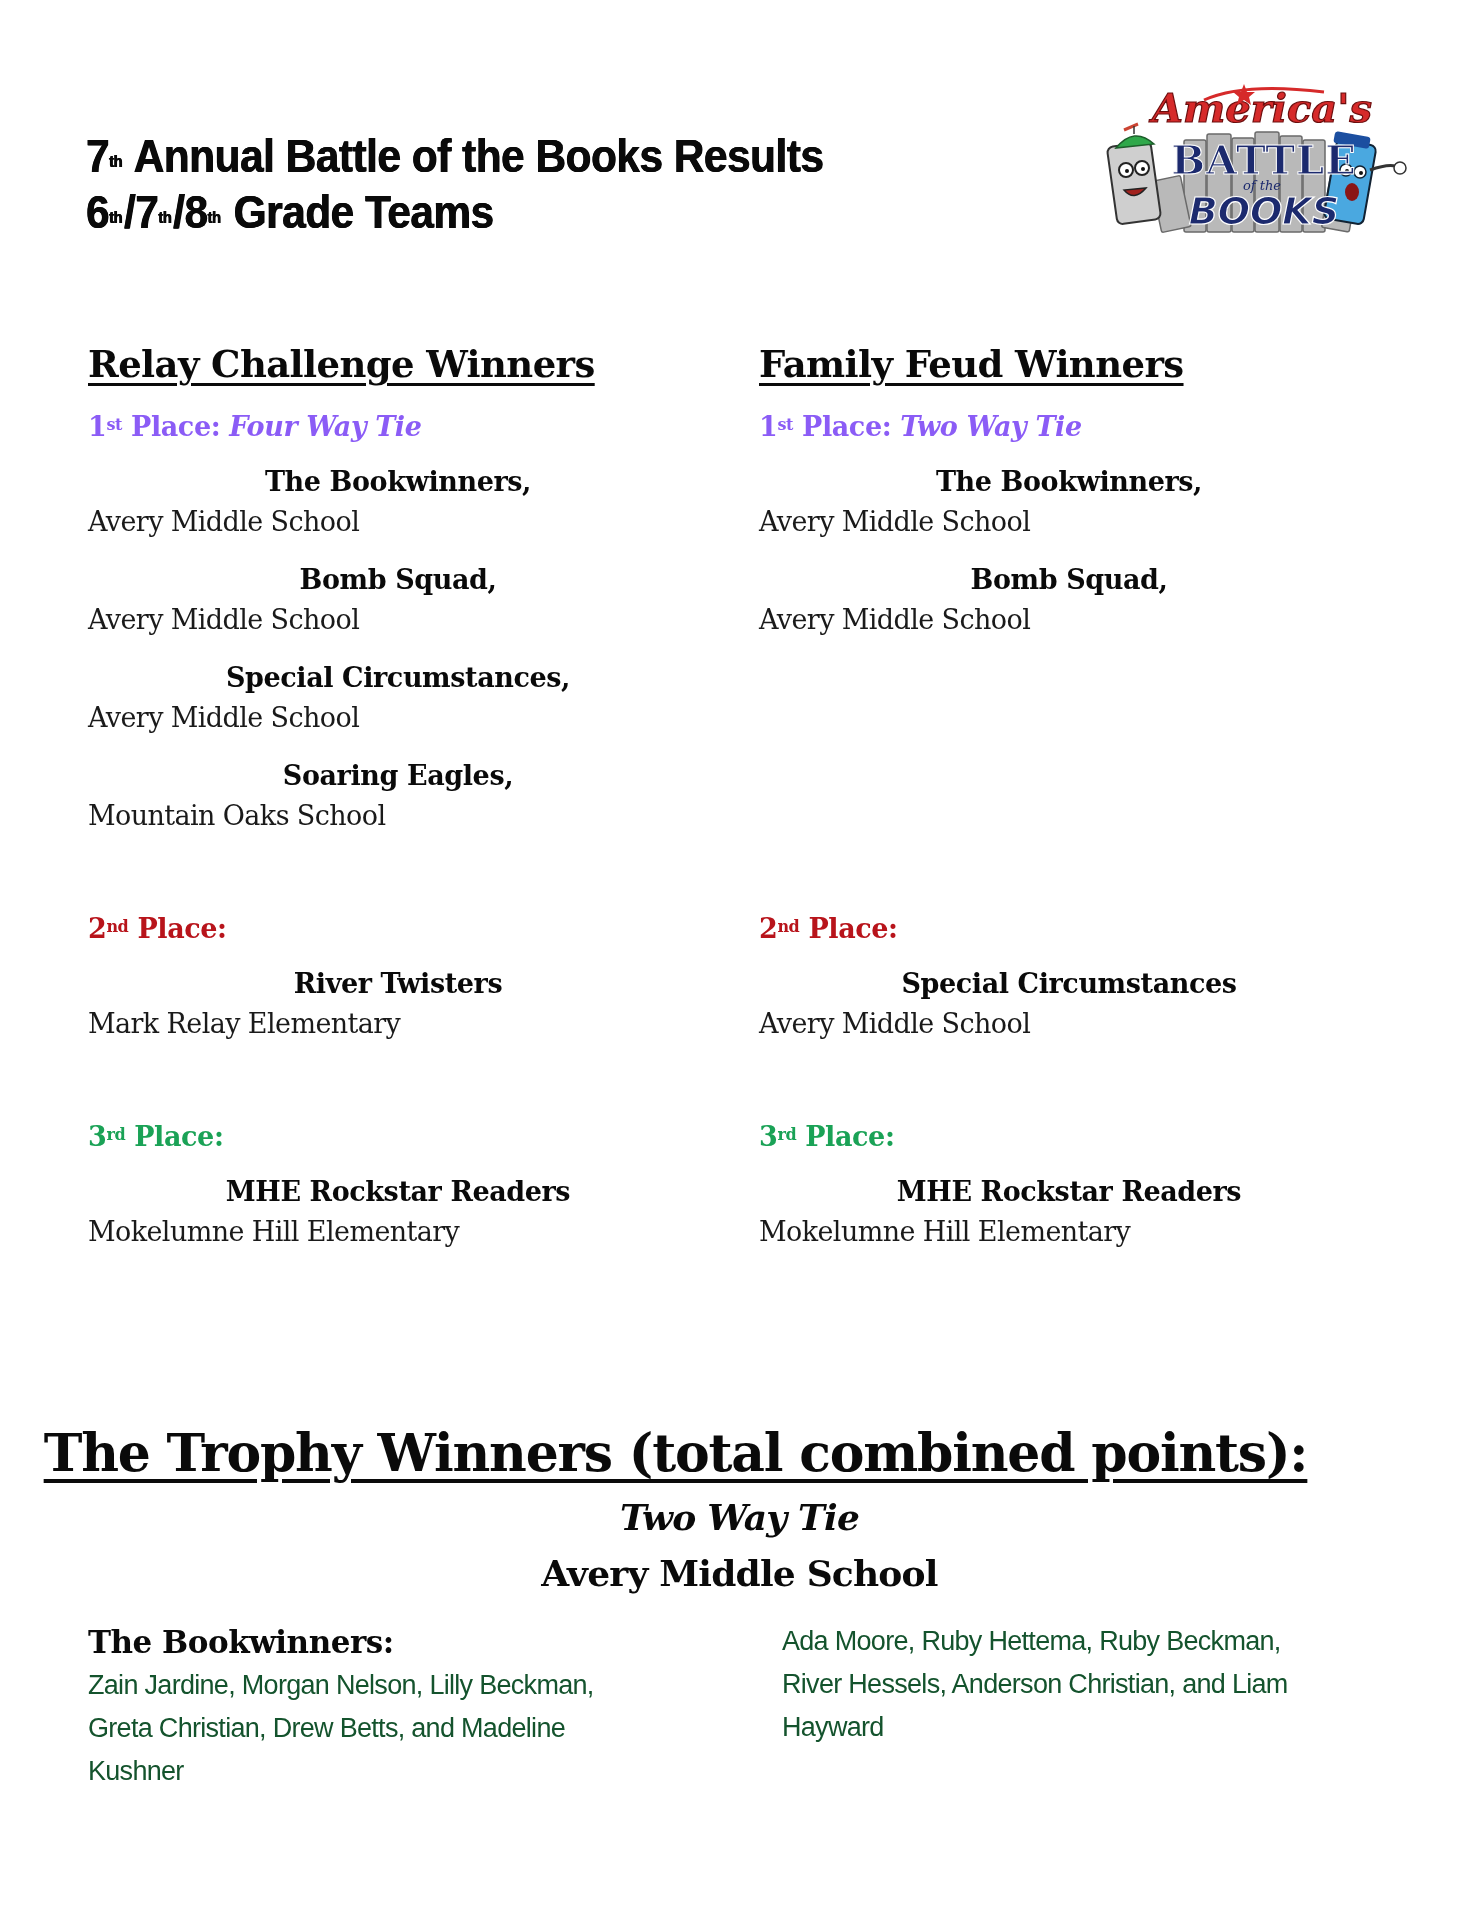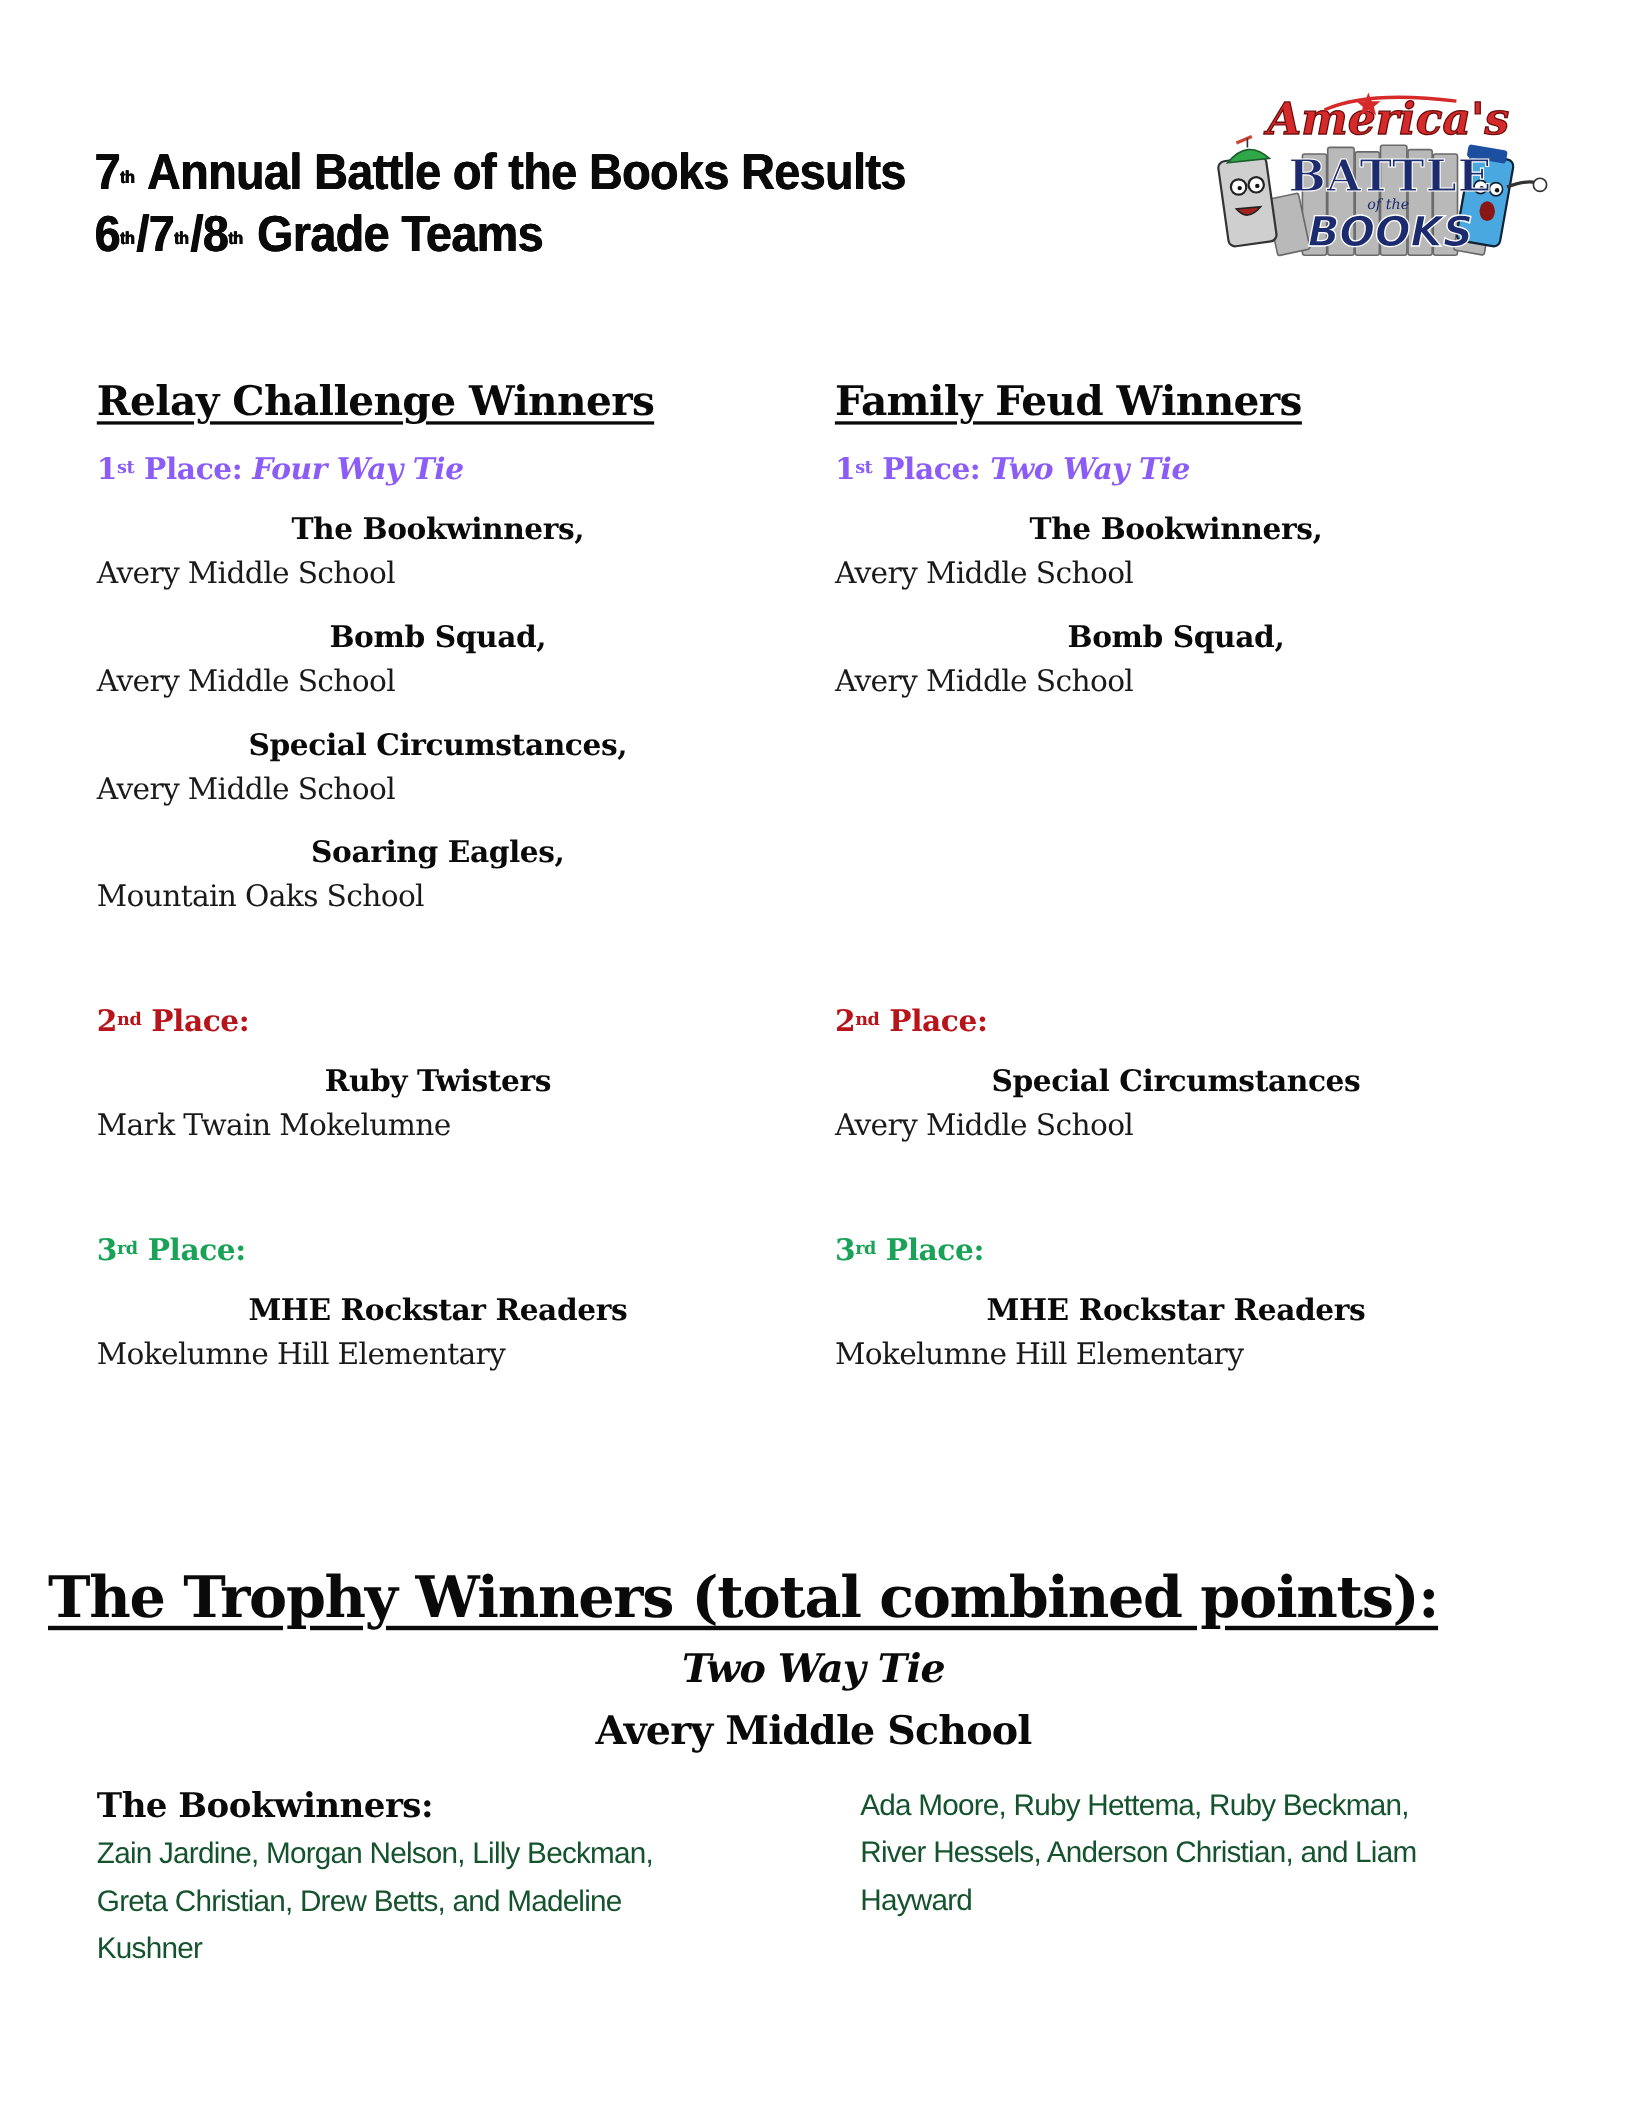--- a/index.html
+++ b/index.html
@@ -258,22 +258,22 @@
   <div class="team" style="margin-top:18px;">
     <div class="team-name">Soaring Eagles,</div>
     <div class="team-school">Mountain Oaks School</div>
   </div>
 
   <div class="place-label place-2" style="margin-top:76px;">
     <span>2</span><sup>nd</sup>
     <span>Place:</span>
   </div>
   <div class="team" style="margin-top:18px;">
-    <div class="team-name">Ruby Twisters</div>
-    <div class="team-school">Mark Twain Mokelumne</div>
+    <div class="team-name">River Twisters</div>
+    <div class="team-school">Mark Relay Elementary</div>
   </div>
 
   <div class="place-label place-3" style="margin-top:76px;">
     <span>3</span><sup>rd</sup>
     <span>Place:</span>
   </div>
   <div class="team" style="margin-top:18px;">
     <div class="team-name">MHE Rockstar Readers</div>
     <div class="team-school">Mokelumne Hill Elementary</div>
   </div>

